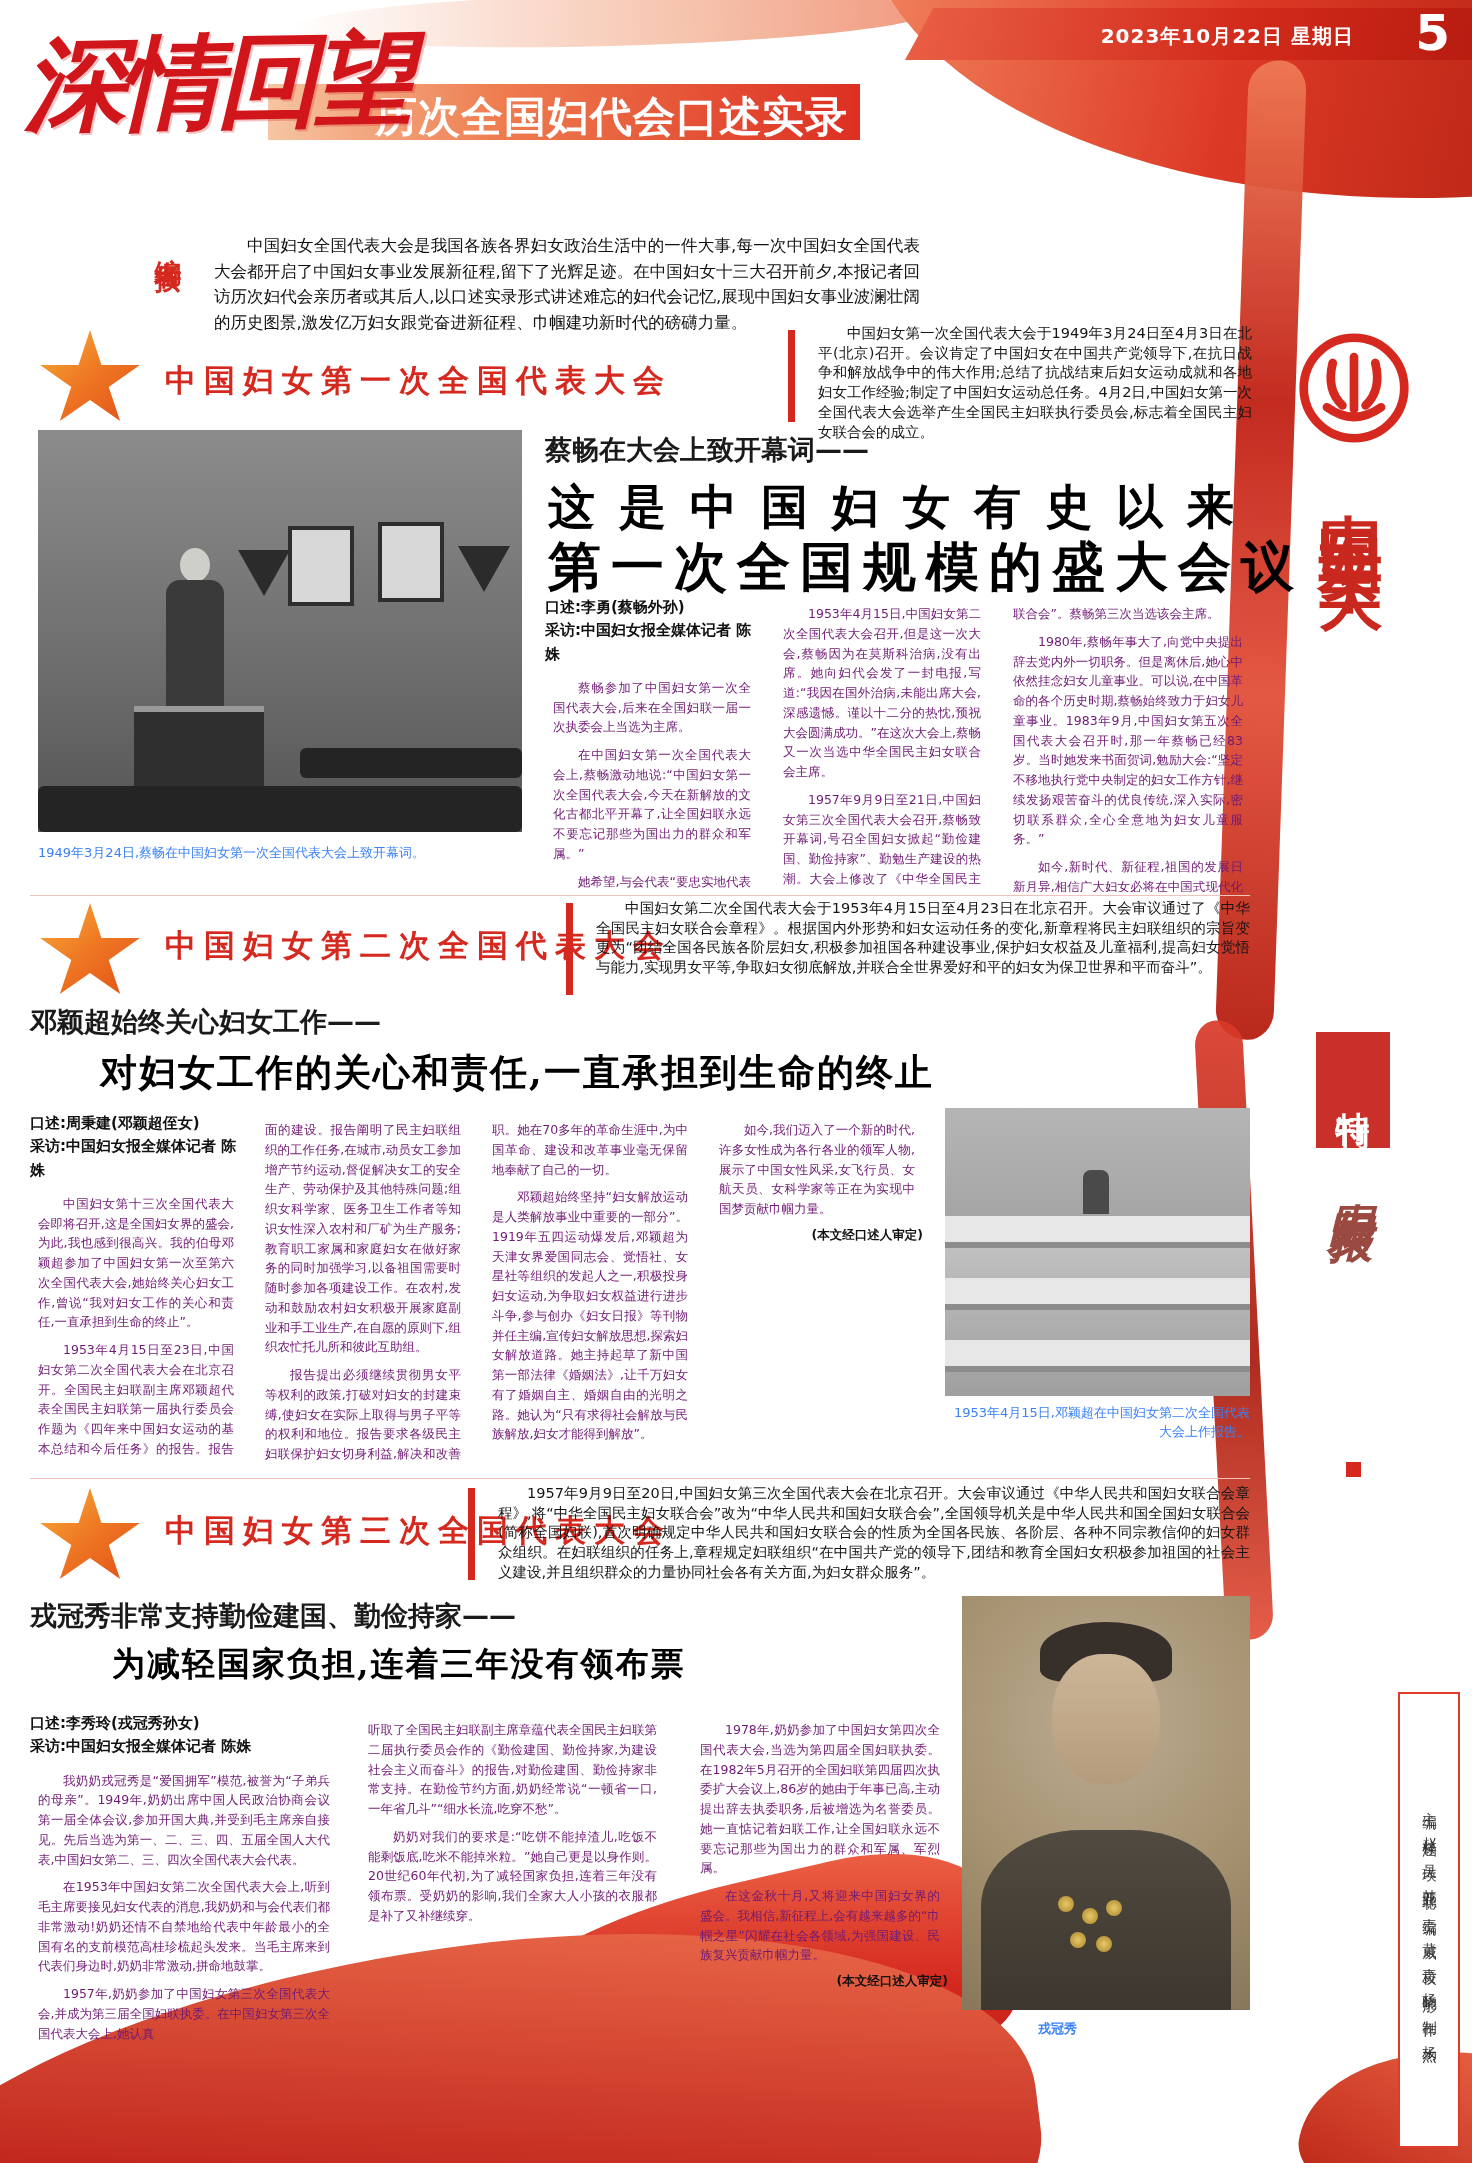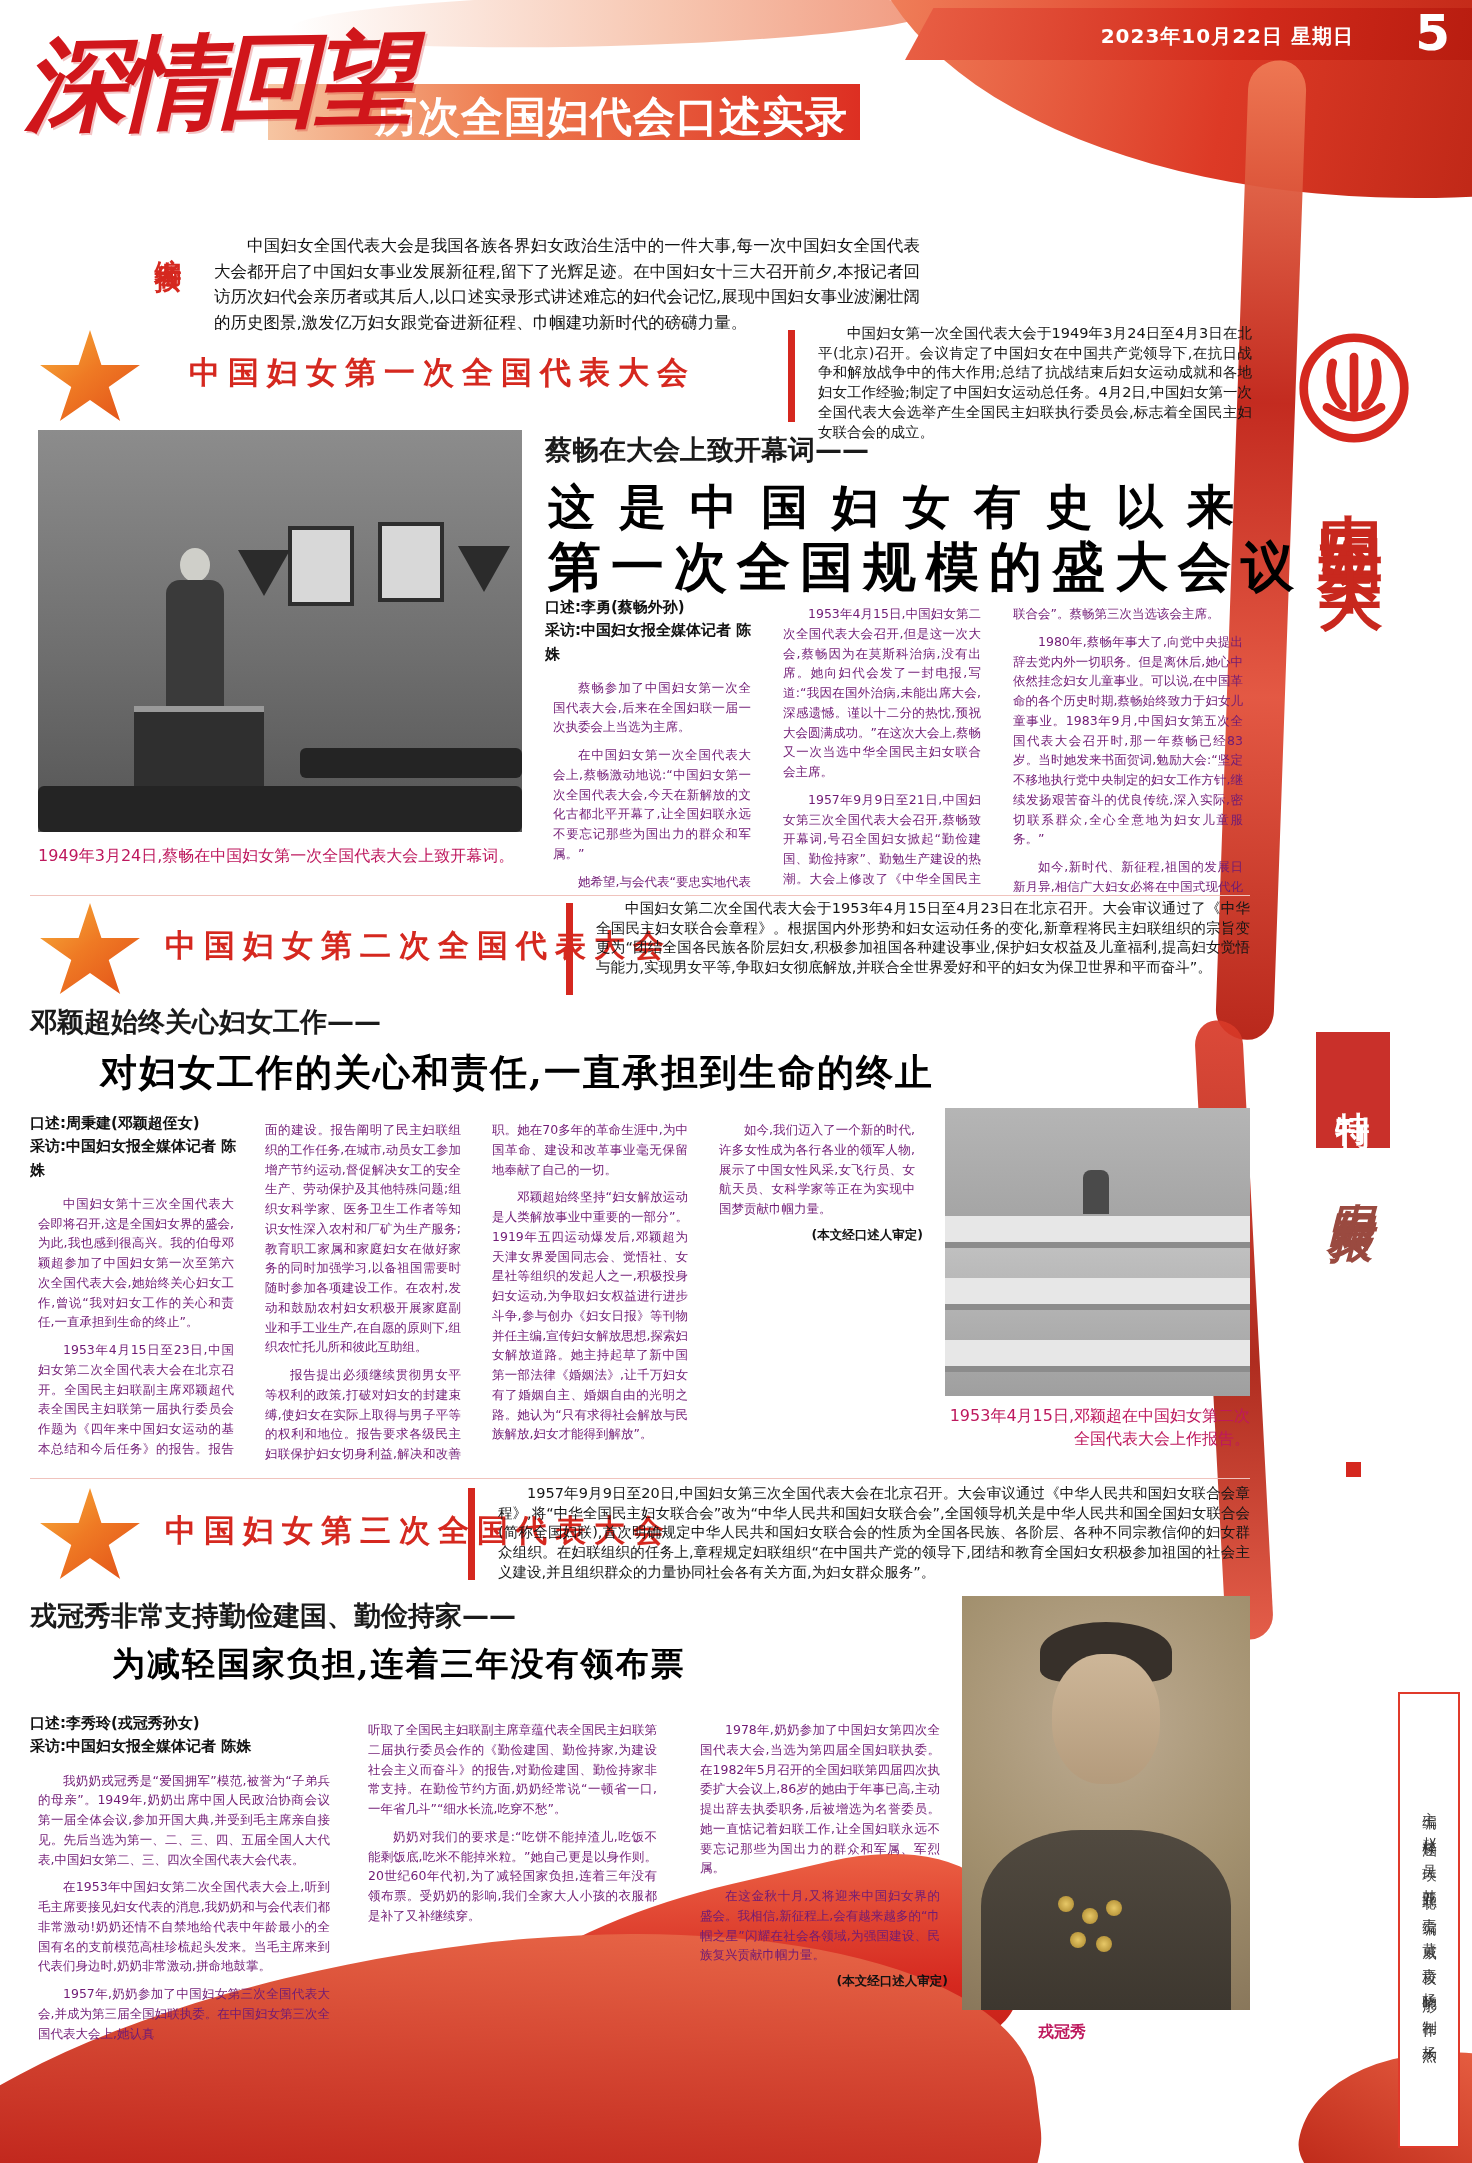--- a/index.html
+++ b/index.html
@@ -59,21 +59,21 @@
   
   .kicker{position:absolute;font-size:27px;font-weight:bold;z-index:2;color:#1a1a1a;
      font-family:"DejaVu Serif","Liberation Serif",serif;white-space:nowrap;}
   .headline{position:absolute;font-weight:bold;z-index:2;color:#000;white-space:nowrap;
      font-family:"DejaVu Serif","Liberation Serif",serif;}
   .byline{font-size:15px;font-weight:bold;line-height:1.55;margin-bottom:12px;}
   .col{position:absolute;z-index:2;overflow:hidden;}
   .col p{margin:8px;font-size:12.5px;line-height:1.58;text-align:justify;color:#701a75;text-indent:2em;}
   .col.cont p:first-child{text-indent:0;}
   .sign{font-size:12.5px;font-weight:bold;text-align:right;margin-top:4px;}
-  .caption{position:absolute;z-index:2;font-size:16px;line-height:1.45;color:#be185d;}
+  .caption{position:absolute;z-index:2;font-size:13px;line-height:1.45;color:#3b82f6;}
   
   .photo{position:absolute;z-index:2;overflow:hidden;}
   .ph1{background:linear-gradient(180deg,#8c8c8c 0%,#6f6f6f 55%,#555 100%);}
   .ph1 .frame{position:absolute;background:#d8d8d8;border:4px solid #2e2e2e;}
   .ph1 .flag{position:absolute;width:0;height:0;border-left:26px solid transparent;border-right:26px solid transparent;border-top:46px solid #2b2b2b;}
   .ph1 .figure{position:absolute;width:58px;height:150px;background:#3a3a3a;border-radius:14px 14px 0 0;}
   .ph1 .head{position:absolute;width:30px;height:34px;background:#cfcFC9;background:#cfcfc9;border-radius:50%;}
   .ph1 .podium{position:absolute;background:#2f2f2f;border-top:6px solid #9a9a9a;}
   .ph1 .bench{position:absolute;background:#242424;border-radius:6px;}
   .ph2{background:linear-gradient(180deg,#d2d2d2 0%,#c2c2c2 45%,#9f9f9f 100%);}
@@ -126,21 +126,21 @@
 
   <div class="banner">
     <span>历次全国妇代会口述实录</span>
   </div>
   <div class="calligraphy">深情回望</div>
 
   <div class="ednote-label">编者按</div>
   <div class="ednote-text indent">中国妇女全国代表大会是我国各族各界妇女政治生活中的一件大事,每一次中国妇女全国代表大会都开启了中国妇女事业发展新征程,留下了光辉足迹。在中国妇女十三大召开前夕,本报记者回访历次妇代会亲历者或其后人,以口述实录形式讲述难忘的妇代会记忆,展现中国妇女事业波澜壮阔的历史图景,激发亿万妇女跟党奋进新征程、巾帼建功新时代的磅礴力量。</div>
 
   <div class="star" style="left:38px;top:330px;"></div>
-  <div class="sec-title" style="left:165px;top:352px;margin-left:24px;">中国妇女第一次全国代表大会</div>
+  <div class="sec-title" style="left:165px;top:360px;">中国妇女第一次全国代表大会</div>
   <div class="vbar" style="left:788px;top:330px;height:92px;"></div>
   <div class="intro indent" style="left:818px;top:324px;width:434px;">中国妇女第一次全国代表大会于1949年3月24日至4月3日在北平(北京)召开。会议肯定了中国妇女在中国共产党领导下,在抗日战争和解放战争中的伟大作用;总结了抗战结束后妇女运动成就和各地妇女工作经验;制定了中国妇女运动总任务。4月2日,中国妇女第一次全国代表大会选举产生全国民主妇联执行委员会,标志着全国民主妇女联合会的成立。</div>
 
   <div class="photo ph1" style="left:38px;top:430px;width:484px;height:402px;">
     <div class="frame" style="left:250px;top:96px;width:58px;height:72px;"></div>
     <div class="frame" style="left:340px;top:92px;width:58px;height:72px;"></div>
     <div class="flag" style="left:200px;top:120px;"></div>
     <div class="flag" style="left:420px;top:116px;"></div>
     <div class="head" style="left:142px;top:118px;"></div>
     <div class="figure" style="left:128px;top:150px;"></div>

